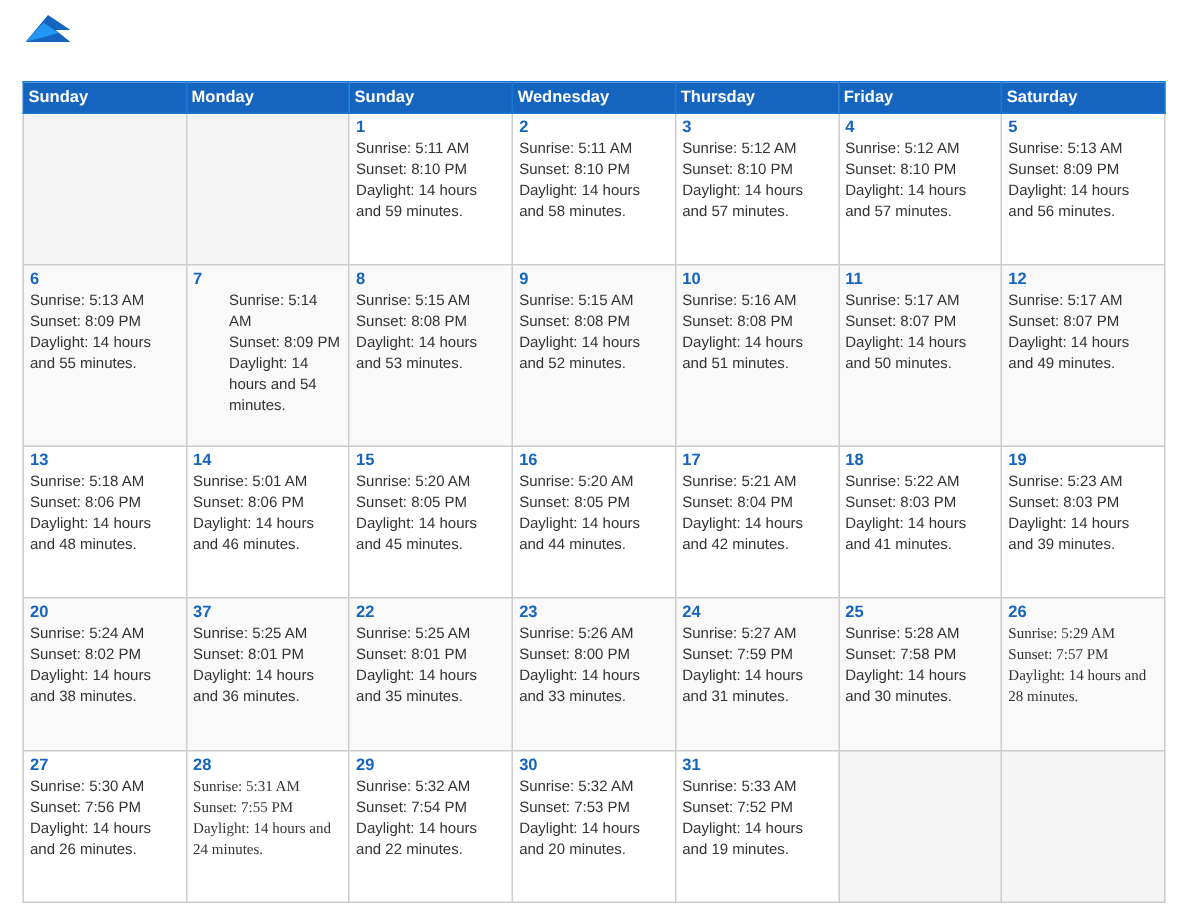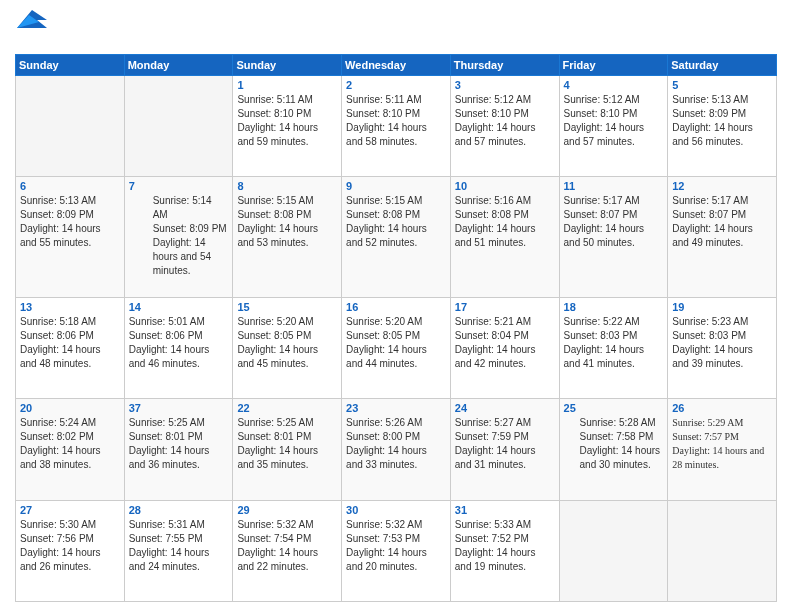--- a/index.html
+++ b/index.html
@@ -277,41 +277,41 @@
 Daylight: 14 hours and 33 minutes.</div>
           </td>
           <td>
             <span class="day-num">24</span>
             <div class="cell-info" style="white-space: pre-line;">Sunrise: 5:27 AM
 Sunset: 7:59 PM
 Daylight: 14 hours and 31 minutes.</div>
           </td>
           <td>
             <span class="day-num">25</span>
-            <div class="cell-info" style="white-space: pre-line; margin-left: 16px;">Sunrise: 5:28 AM
+            <div class="cell-info" style="white-space: pre-line;">Sunrise: 5:28 AM
 Sunset: 7:58 PM
 Daylight: 14 hours and 30 minutes.</div>
           </td>
           <td>
             <span class="day-num">26</span>
             <div class="cell-info" style="white-space: pre-line; font-family: Liberation Serif, serif;">Sunrise: 5:29 AM
 Sunset: 7:57 PM
 Daylight: 14 hours and 28 minutes.</div>
           </td>
         </tr>
         <tr>
           <td>
             <span class="day-num">27</span>
             <div class="cell-info" style="white-space: pre-line;">Sunrise: 5:30 AM
 Sunset: 7:56 PM
 Daylight: 14 hours and 26 minutes.</div>
           </td>
           <td>
             <span class="day-num">28</span>
-            <div class="cell-info" style="white-space: pre-line;">Sunrise: 5:31 AM
+            <div class="cell-info" style="white-space: pre-line; font-family: Liberation Serif, serif;">Sunrise: 5:31 AM
 Sunset: 7:55 PM
 Daylight: 14 hours and 24 minutes.</div>
           </td>
           <td>
             <span class="day-num">29</span>
             <div class="cell-info" style="white-space: pre-line;">Sunrise: 5:32 AM
 Sunset: 7:54 PM
 Daylight: 14 hours and 22 minutes.</div>
           </td>
           <td>

